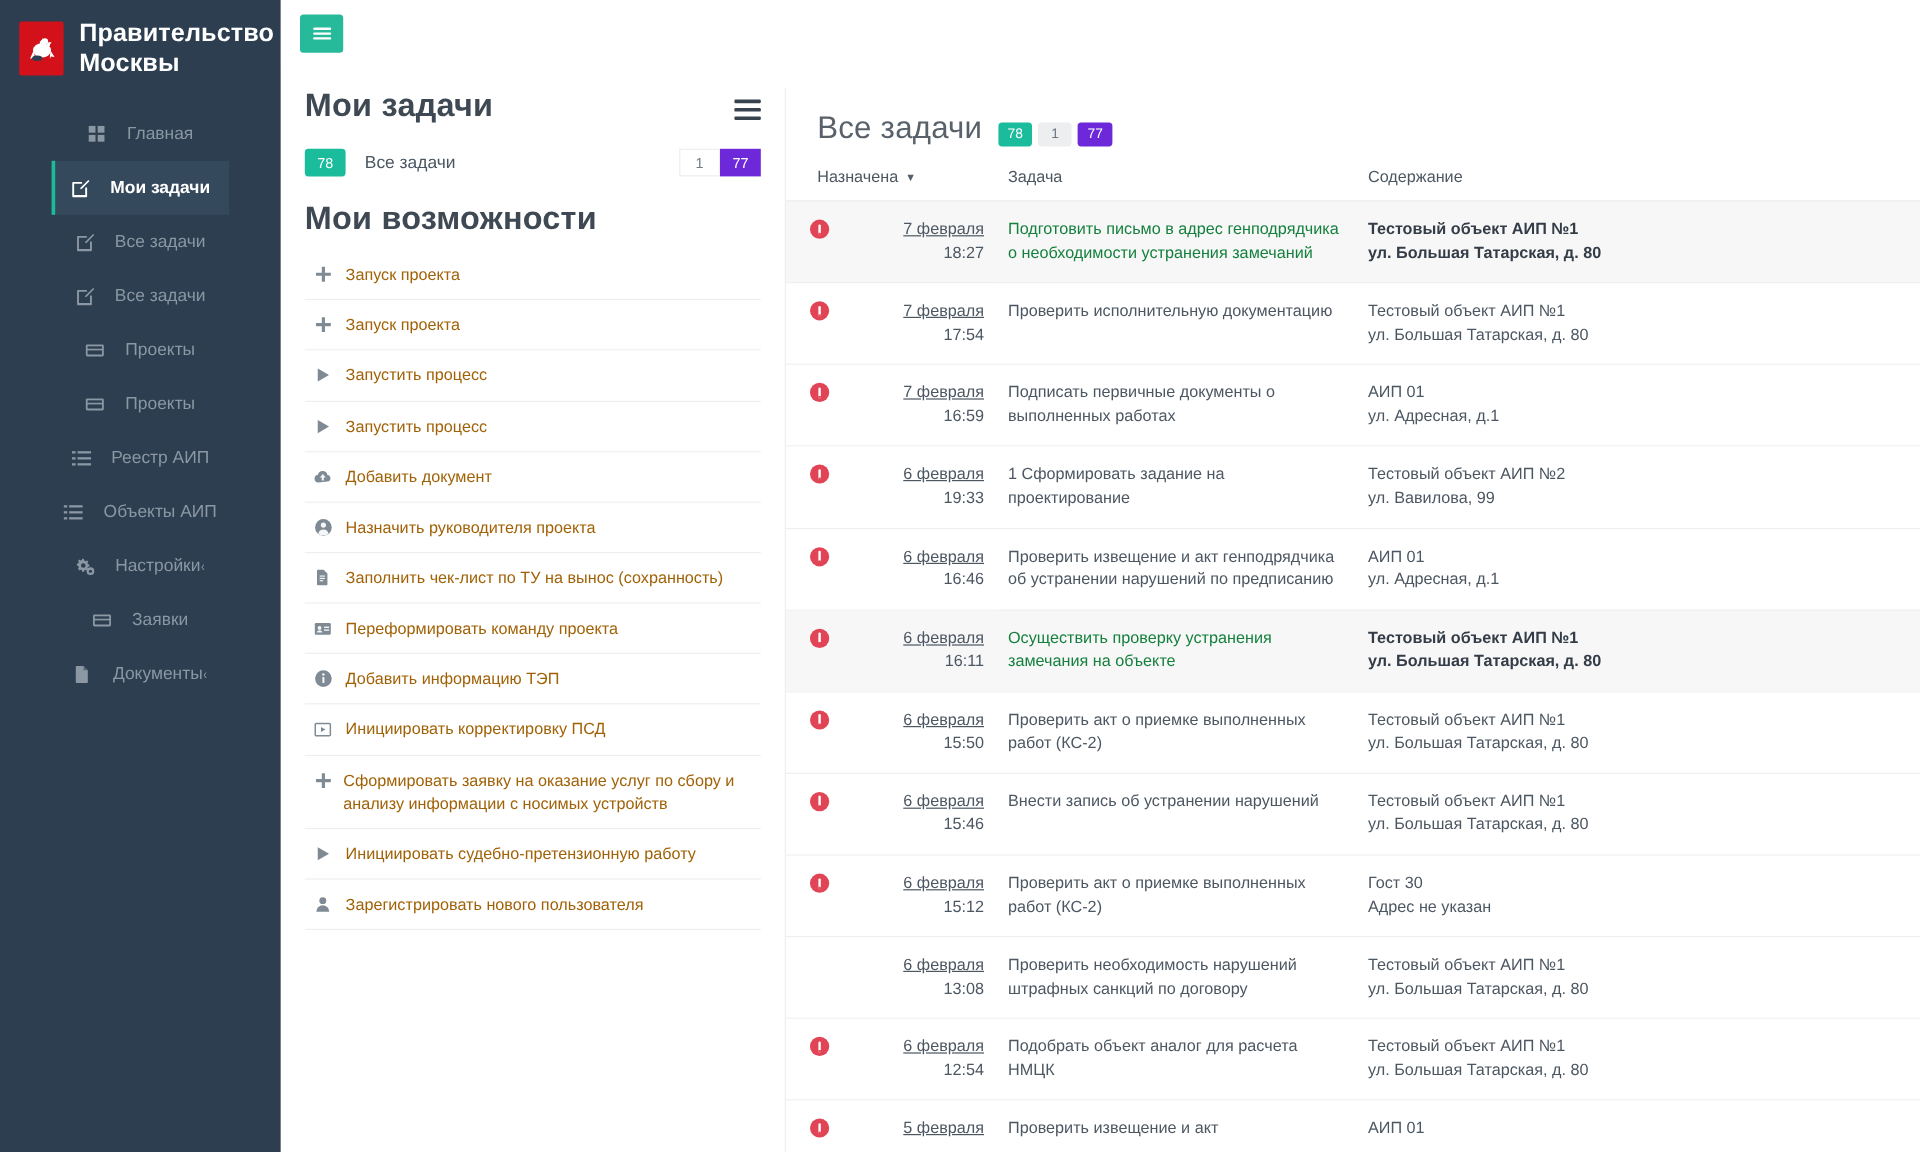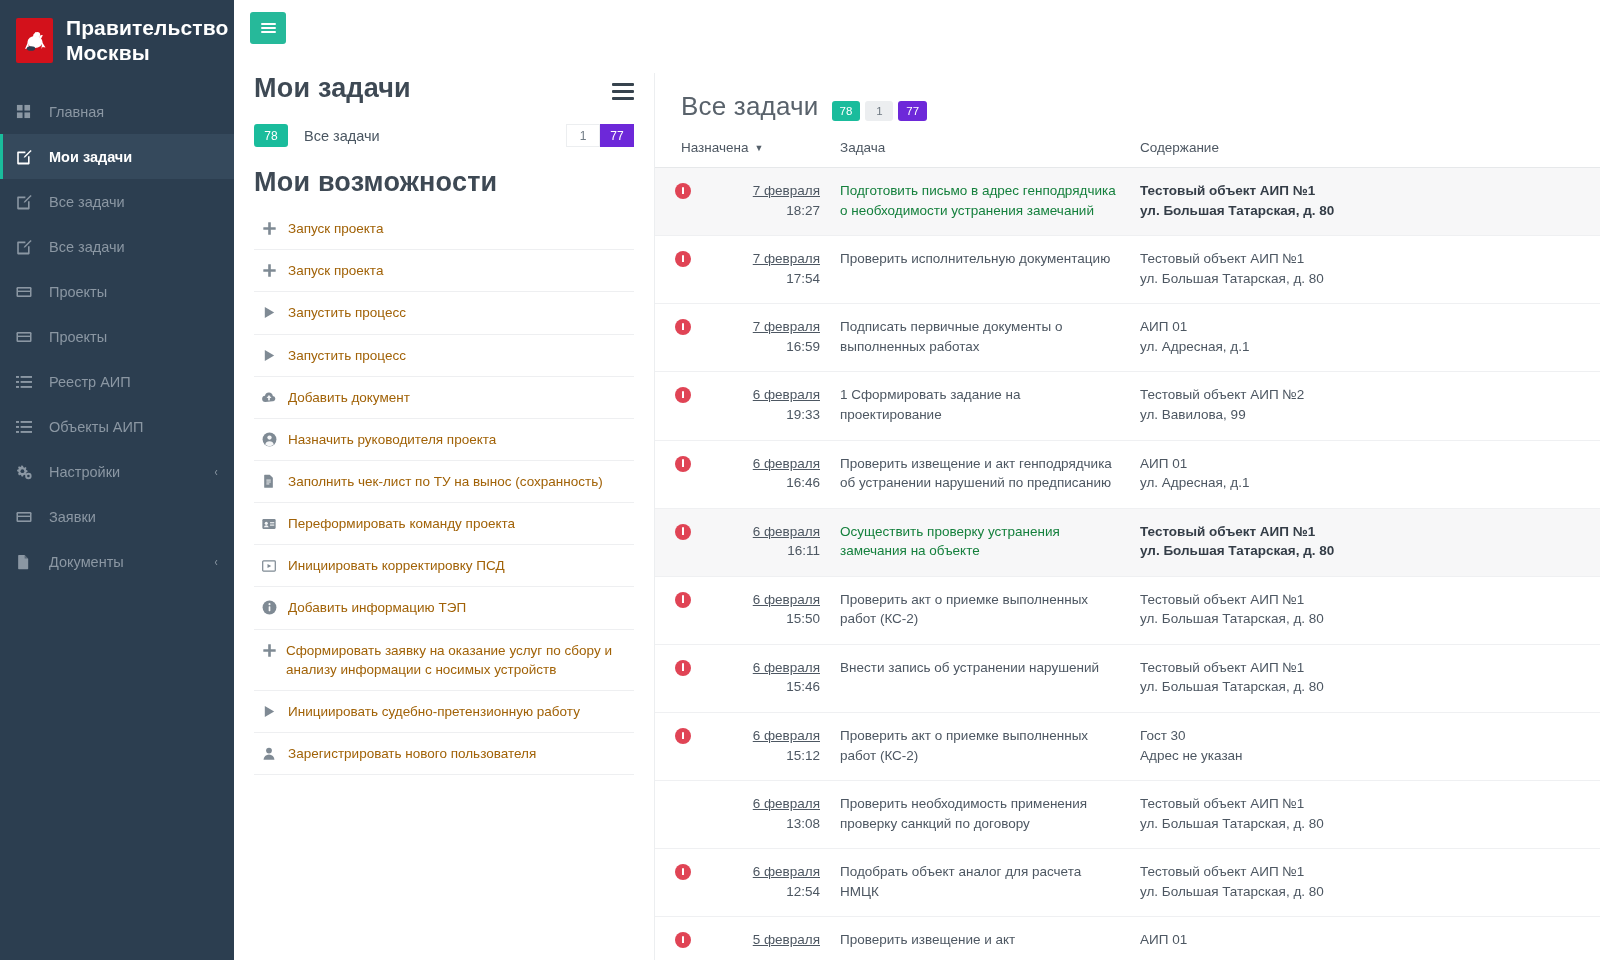--- a/index.html
+++ b/index.html
@@ -27,21 +27,21 @@
     border-radius: 2px;
     position: relative;
     display: flex; align-items: center; justify-content: center;
   }
   .brand-logo svg { display: block; }
   .brand-text {
     color: #ffffff; font-size: 21px; font-weight: bold;
     line-height: 1.17; letter-spacing: .1px;
   }
 
-  .nav { display: flex; flex-direction: column; padding-top: 6px; }
+  .nav { display: flex; flex-direction: column; padding-top: 6px; align-items: center; }
   .nav-item {
     display: flex; align-items: center;
     height: 45px; padding: 0 16px;
     color: #8b97a3; font-size: 14.5px;
     position: relative; cursor: pointer;
     user-select: none;
   }
   .nav-item .ni-ico {
     width: 22px; min-width: 22px; height: 16px;
     margin-right: 11px; display: flex; align-items: center;
@@ -462,36 +462,36 @@
                   <circle cx="4.9" cy="7.2" r="1.8" fill="#f5f6f7"></circle>
                   <path d="M2.1 11.6a2.9 2.9 0 0 1 5.6 0z" fill="#f5f6f7"></path>
                   <rect x="9.2" y="5.9" width="4.8" height="1.3" fill="#f5f6f7"></rect>
                   <rect x="9.2" y="8.6" width="4.8" height="1.3" fill="#f5f6f7"></rect>
                 </svg>
               </span>
               <span class="cap-lbl">Переформировать команду проекта</span>
             </div>
             <div class="cap-item">
               <span class="cap-ico">
-                <svg width="16" height="14" viewBox="0 0 16 16" fill="currentColor">
-                  <rect x="0.8" y="2.2" width="14.4" height="11.6" rx="1" fill="none" stroke="currentColor" stroke-width="1.4"></rect>
-                  <path d="M6.3 5.6l4.2 2.4-4.2 2.4z"></path>
-                </svg>
-              </span>
-              <span class="cap-lbl">Инициировать корректировку ПСД</span>
-            </div>
-            <div class="cap-item">
-              <span class="cap-ico">
                 <svg width="15" height="15" viewBox="0 0 16 16" fill="currentColor">
                   <circle cx="8" cy="8" r="7.4"></circle>
                   <rect x="7.1" y="6.6" width="1.8" height="5.4" rx=".5" fill="#f5f6f7"></rect>
                   <circle cx="8" cy="4.4" r="1.1" fill="#f5f6f7"></circle>
                 </svg>
               </span>
               <span class="cap-lbl">Добавить информацию ТЭП</span>
+            </div>
+            <div class="cap-item">
+              <span class="cap-ico">
+                <svg width="16" height="14" viewBox="0 0 16 16" fill="currentColor">
+                  <rect x="0.8" y="2.2" width="14.4" height="11.6" rx="1" fill="none" stroke="currentColor" stroke-width="1.4"></rect>
+                  <path d="M6.3 5.6l4.2 2.4-4.2 2.4z"></path>
+                </svg>
+              </span>
+              <span class="cap-lbl">Инициировать корректировку ПСД</span>
             </div>
             <div class="cap-item wrap">
               <span class="cap-ico">
                 <svg width="15" height="15" viewBox="0 0 16 16" fill="currentColor">
                   <rect x="6.6" y="1.4" width="2.8" height="13.2" rx=".3"></rect>
                   <rect x="1.4" y="6.6" width="13.2" height="2.8" rx=".3"></rect>
                 </svg>
               </span>
               <span class="cap-lbl">Сформировать заявку на оказание услуг по сбору и анализу информации с носимых устройств</span>
             </div>
@@ -660,21 +660,21 @@
                 <td class="c-content">
                   <span class="content-obj">Гост 30</span>
                   <span class="content-addr">Адрес не указан</span>
                 </td>
               </tr>
               <tr>
                 <td class="c-assigned">
                   <span class="assigned-date">6 февраля</span>
                   <span class="assigned-time">13:08</span>
                 </td>
-                <td class="c-task">Проверить необходимость применения проверку санкций по договору</td>
+                <td class="c-task">Проверить необходимость нарушений штрафных санкций по договору</td>
                 <td class="c-content">
                   <span class="content-obj">Тестовый объект АИП №1</span>
                   <span class="content-addr">ул. Большая Татарская, д. 80</span>
                 </td>
               </tr>
               <tr>
                 <td class="c-assigned">
                   <span class="warn-ico">
                     <i></i>
                   </span>

